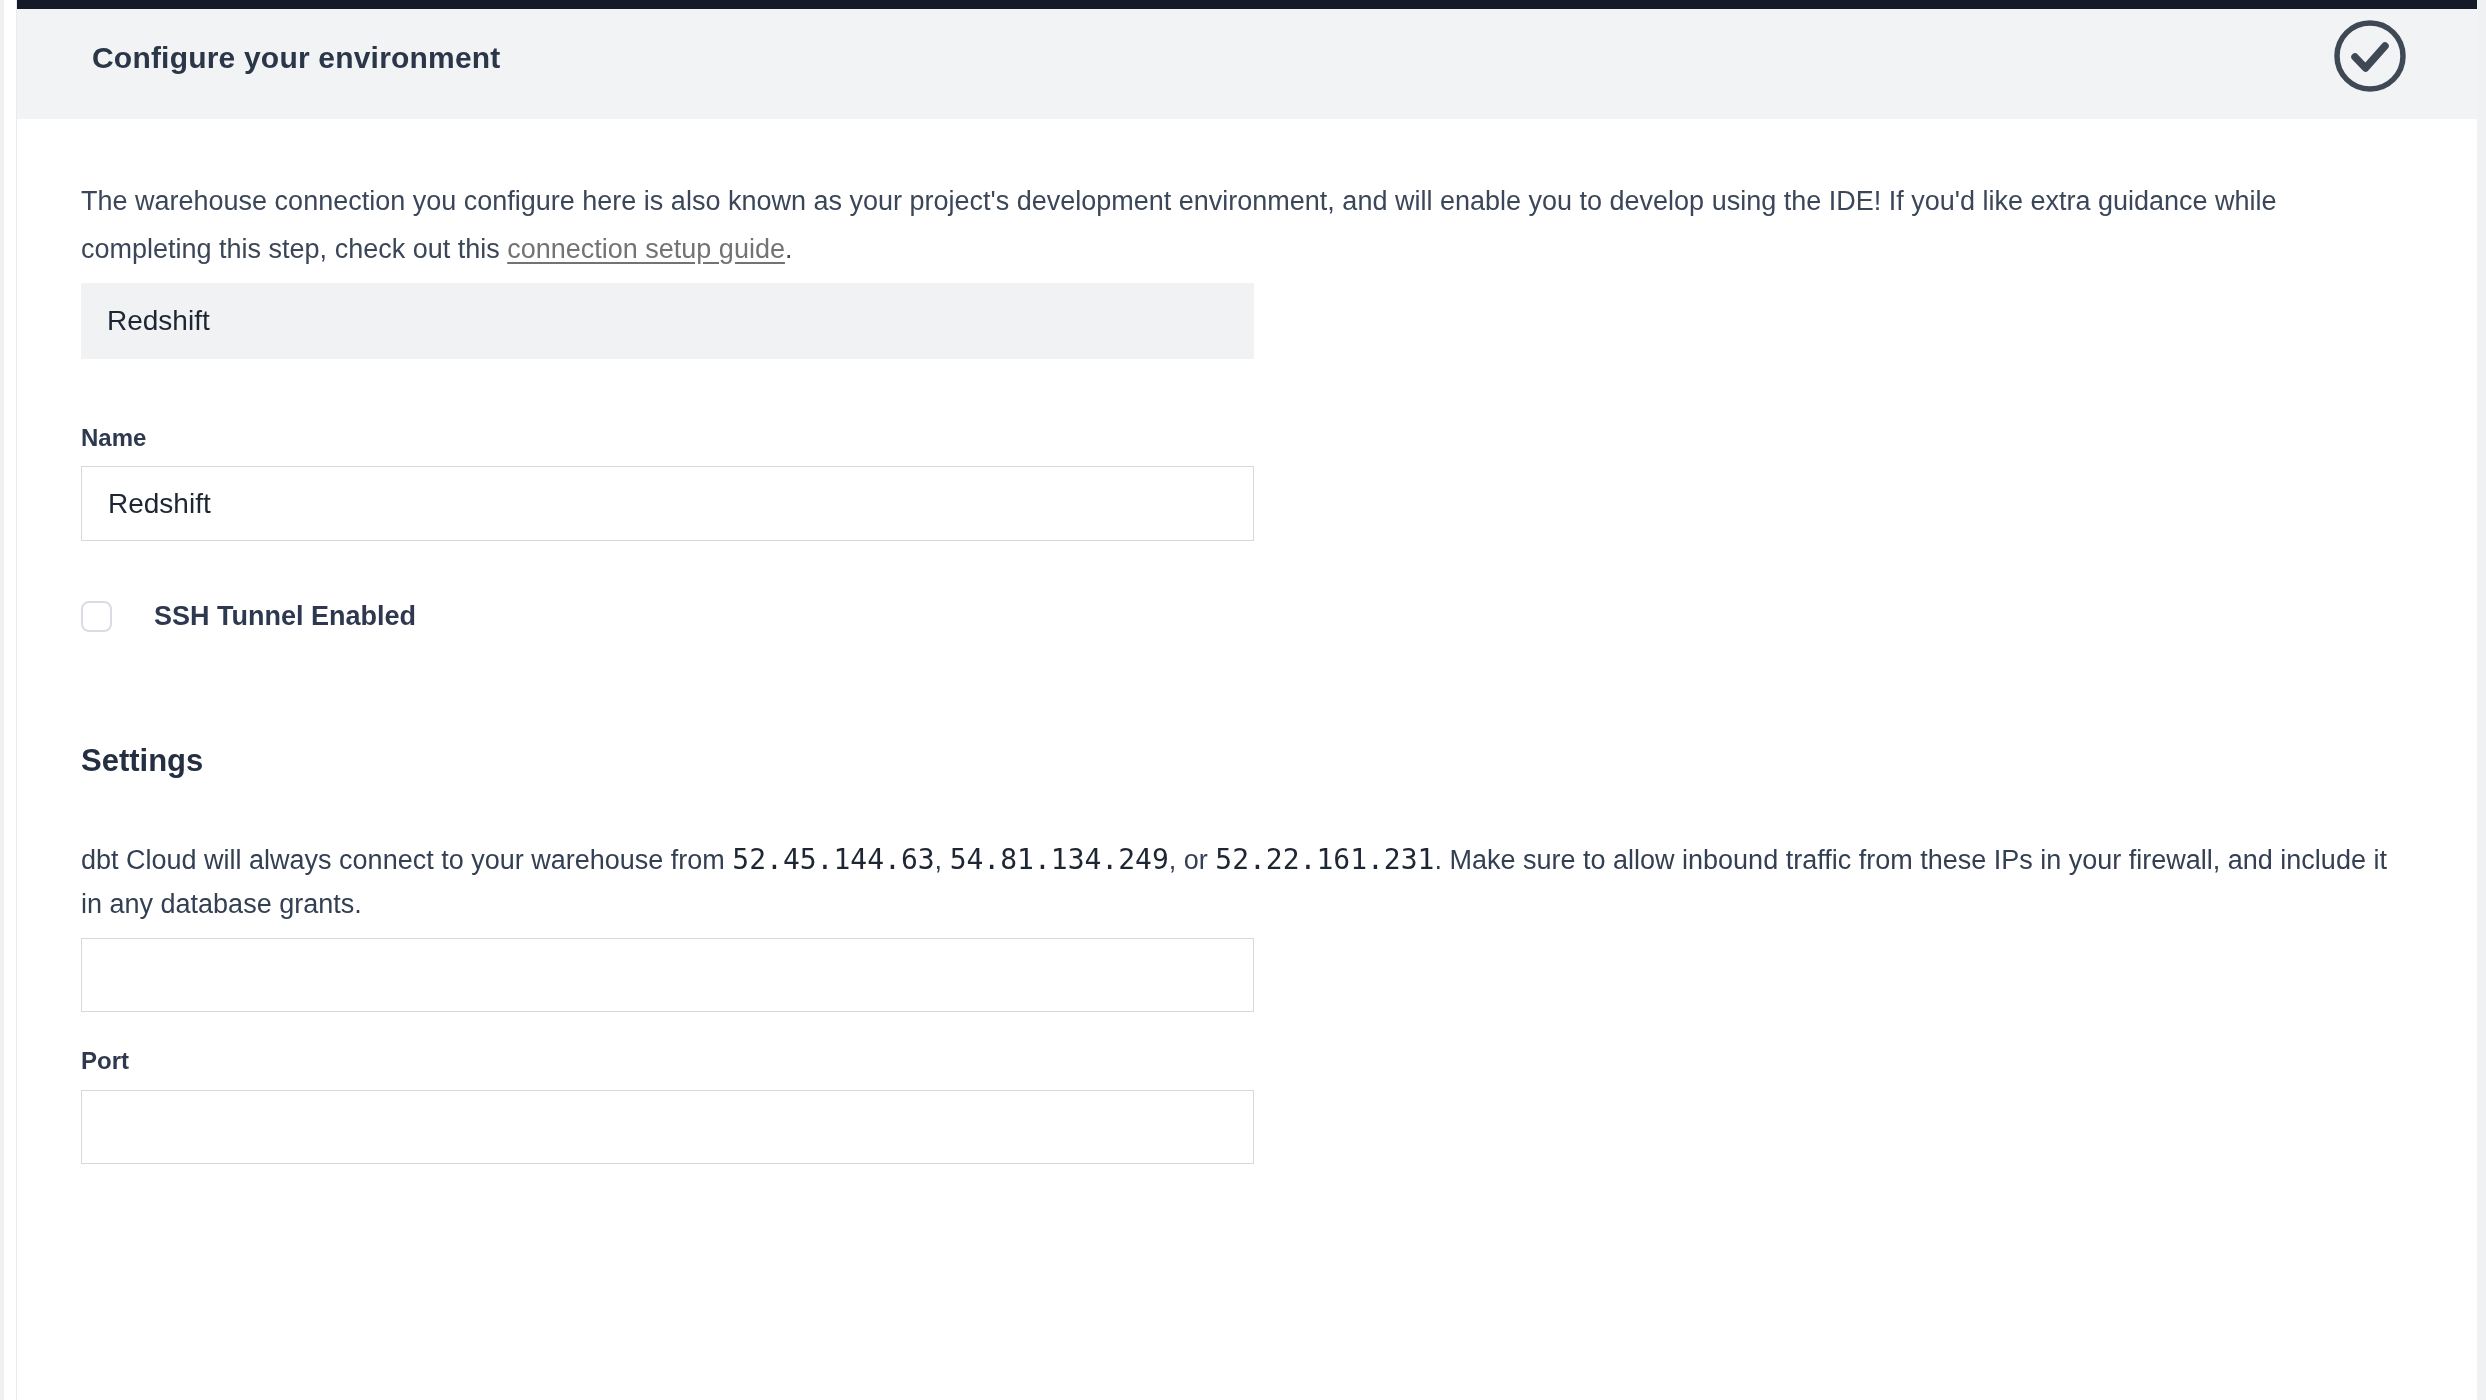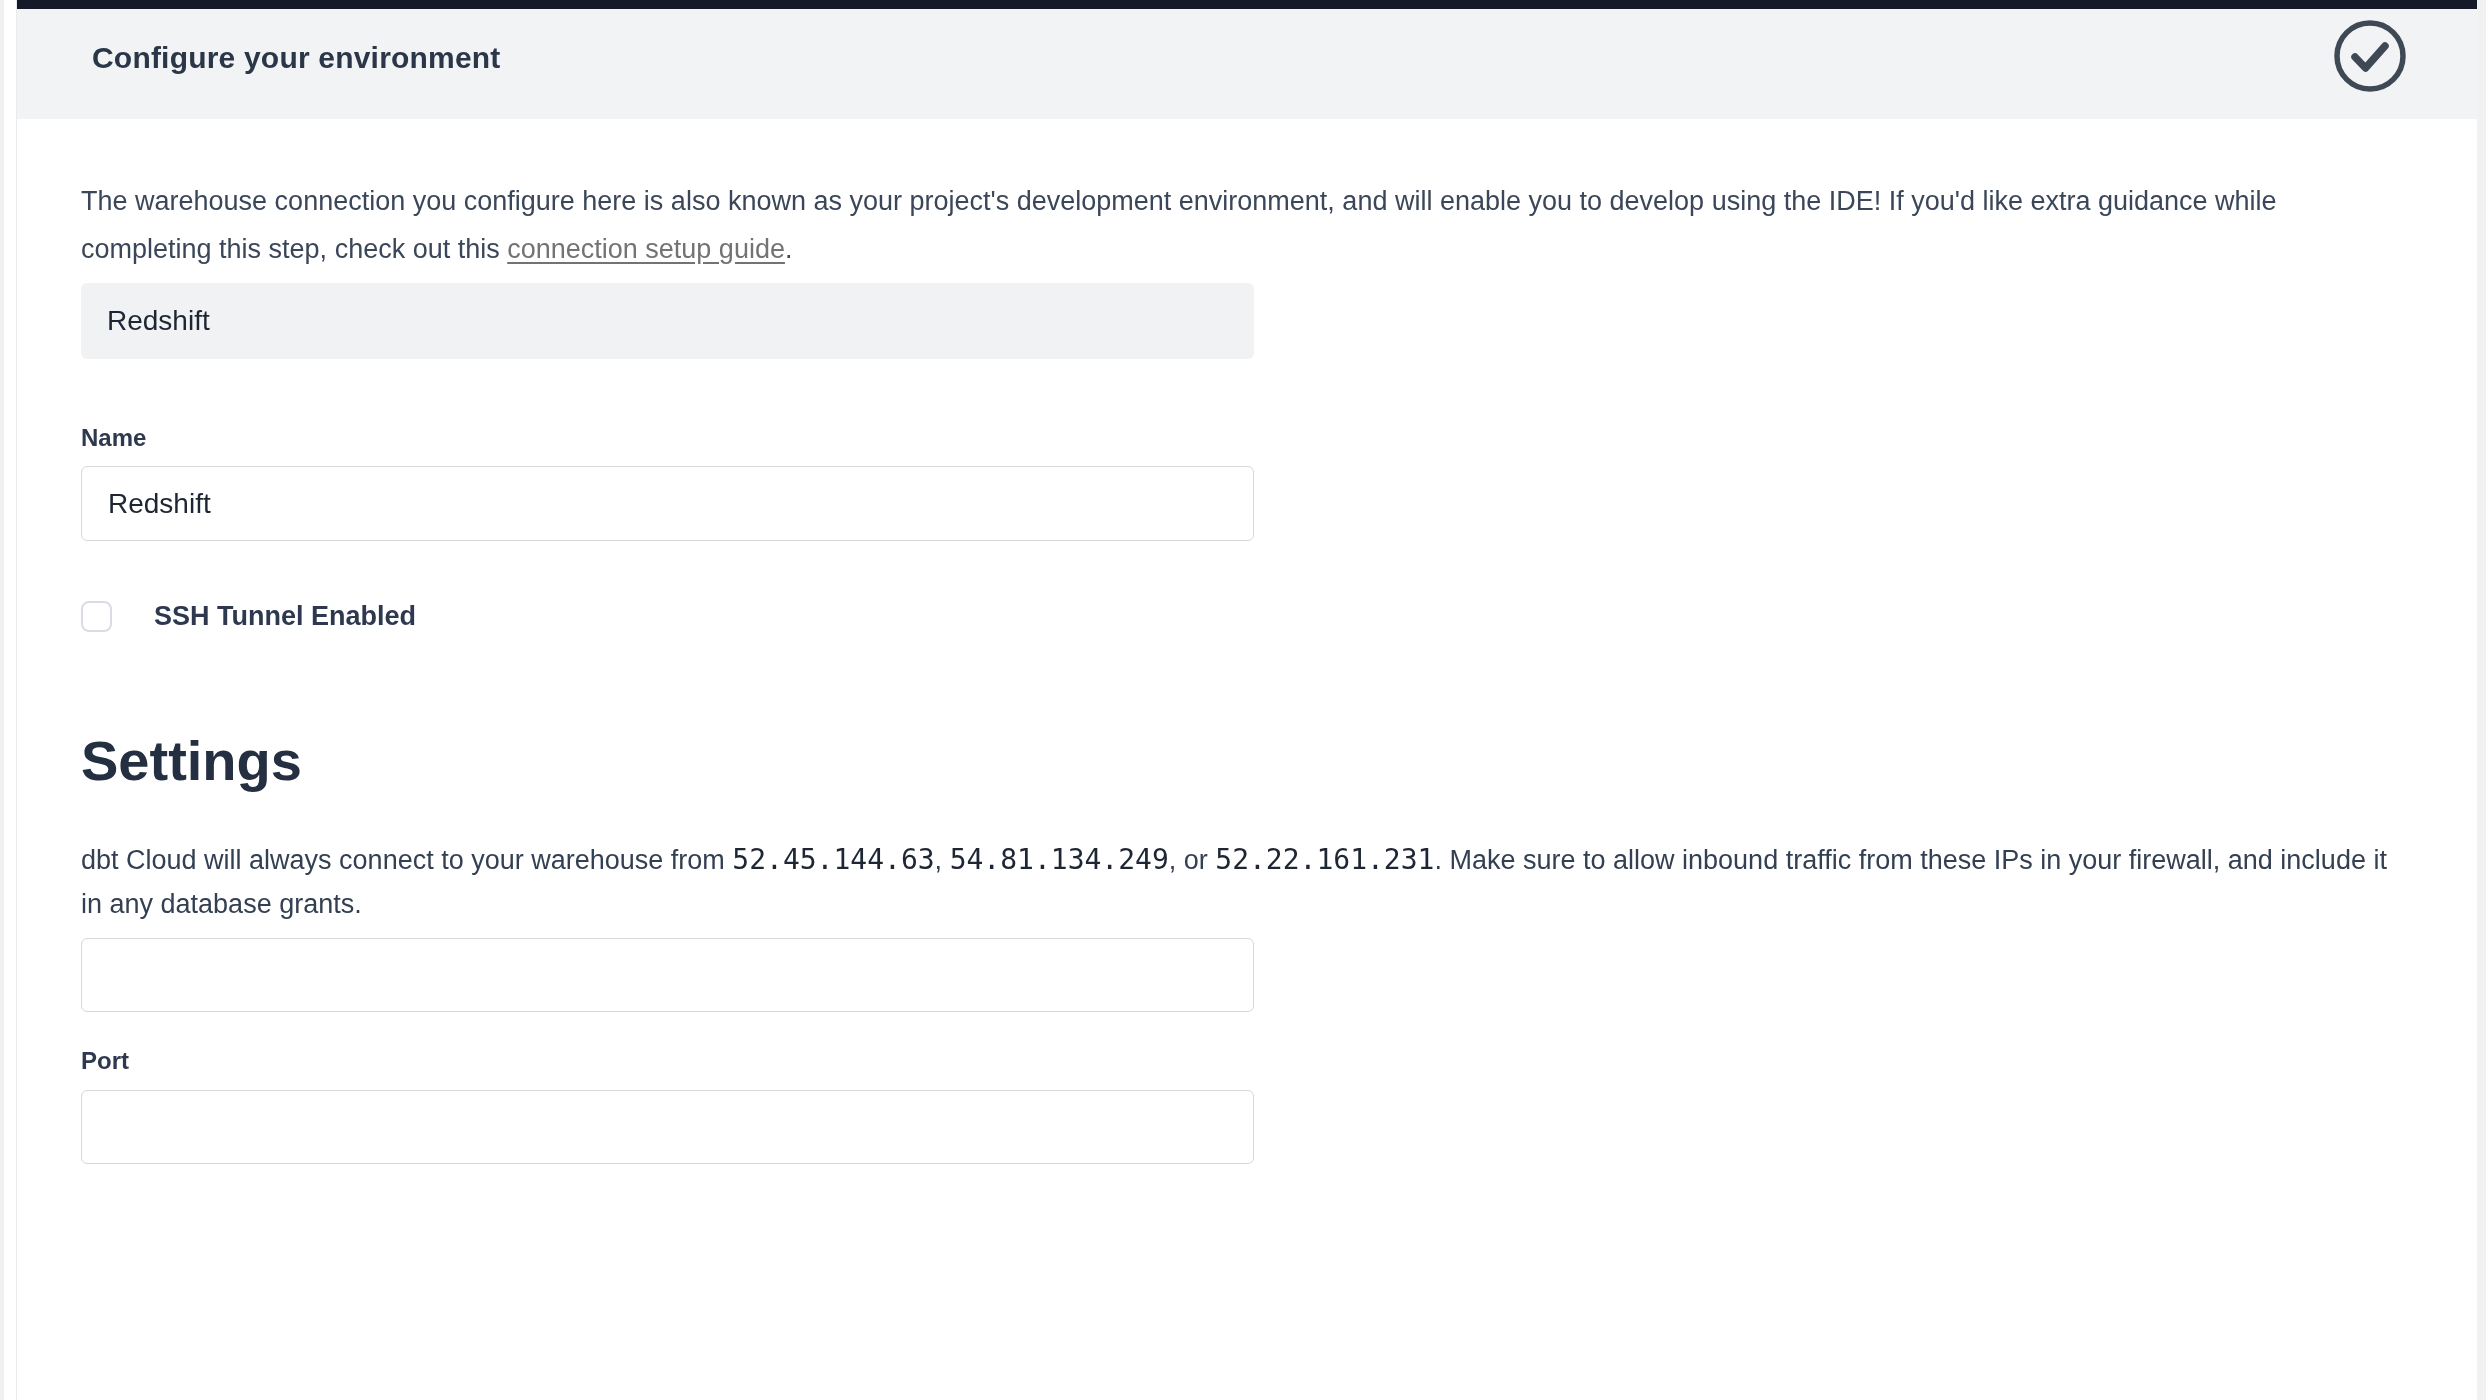--- a/index.html
+++ b/index.html
@@ -54,21 +54,21 @@
 
   .field-label {
     font-size: 24px; line-height: 30px; font-weight: 700; color: #2e3950;
   }
   .wt-label { margin-top: 60px; }
   .name-label { margin-top: 64px; }
   .host-label { margin-top: 58px; }
   .port-label { margin-top: 34px; }
 
   .input-box {
-    width: 1173px; height: 76px; border-radius: 6px;
+    width: 1173px; height: 76px; border-radius: 0;
     font-family: "Liberation Sans", sans-serif;
     font-size: 28px; color: #1e2633; padding: 0 26px;
     display: flex; align-items: center;
   }
   .input-disabled {
     margin-top: 10px;
     background: #f1f2f4; border: none;
   }
   input.input-box {
     display: block; background: #ffffff; border: 1px solid #d5d9de;
@@ -84,21 +84,21 @@
   .checkbox {
     width: 31px; height: 31px; border: 2px solid #d9dde3; border-radius: 8px;
     background: #ffffff; cursor: pointer; flex: 0 0 auto;
   }
   .checkbox-label {
     margin-left: 42px; font-size: 27px; font-weight: 700; color: #2e3950;
   }
 
   .settings-heading {
     margin: 104px 0 0 0;
-    font-size: 56px; line-height: 50px; font-weight: 700; color: #242f42;
+    font-size: 31px; line-height: 50px; font-weight: 700; color: #242f42;
   }
 
   .ip-text {
     margin: 52px 0 0 0;
     font-size: 27px; line-height: 44px; color: #333f52;
     max-width: 2345px;
   }
   .mono {
     font-family: "DejaVu Sans Mono", monospace;
     font-size: 28px; color: #1e2633;

